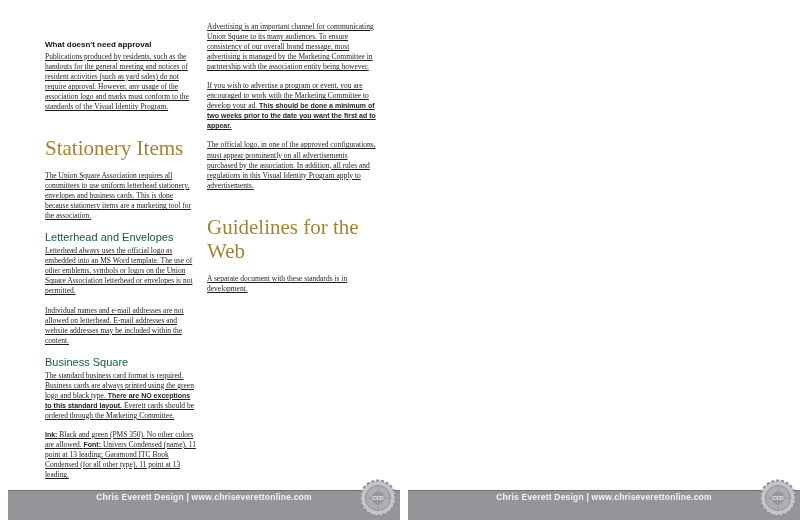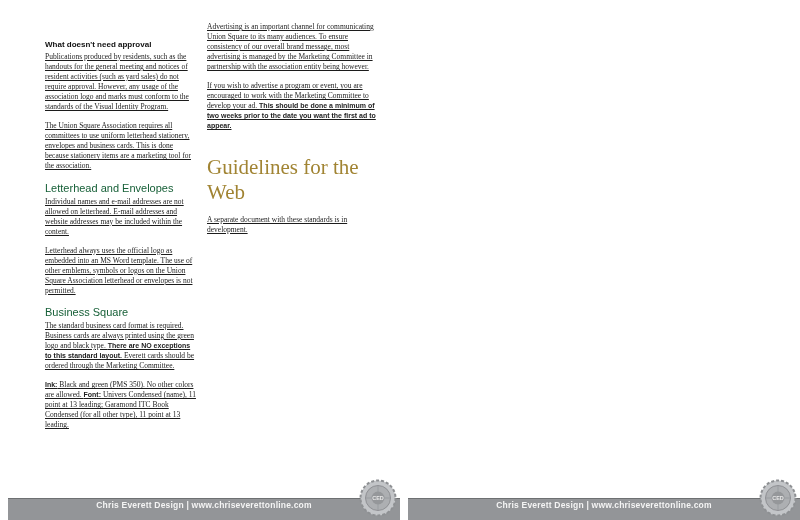--- a/index.html
+++ b/index.html
@@ -13,50 +13,52 @@
   .gold-title { font-family:"Liberation Serif", serif; font-weight:400; color:#A18433; font-size:21px; line-height:1.18; margin:24px 0 10px; }
   .micro-heading { font-family:"Liberation Sans", sans-serif; font-weight:bold; font-size:8px; color:#111; margin:0 0 3px; }
   .green-subhead { font-family:"Liberation Sans", sans-serif; font-weight:normal; font-size:11px; color:#176038; margin:10px 0 3px; }
   .body-text { font-size:7.5px; line-height:1.34; color:#1c1c1c; margin:0 0 9px;text-decoration:underline; }
   .body-text b { font-family:"Liberation Sans", sans-serif; font-size:7px; }
 
   .col1 { position:absolute; left:45px; top:40px; width:152px; }
   .col2 { position:absolute; left:207px; top:22px; width:172px; }
 
   
-  .footer-bar { position:absolute; left:8px; right:0; bottom:0; height:22px; background:#939598; border-top:1.5px solid #6E7072; text-align:center; }
+  .footer-bar { position:absolute; left:8px; right:0; bottom:0; height:30px; background:#939598; border-top:1.5px solid #6E7072; text-align:center; }
   .footer-credit { font-family:"Liberation Sans", sans-serif; font-weight:bold; font-size:8.5px; color:#F4F4F4; line-height:12px; letter-spacing:0.2px; }
   .seal { position:absolute; right:3px; top:479px; width:38px; height:38px; }
 </style>
 </head>
 <body>
 
 <div class="spread">
 
   <div class="page page-left">
 
     <div class="col1">
       <div class="micro-heading">What doesn't need approval</div>
       <p class="body-text">Publications produced by residents, such as the handouts for the general meeting and notices of resident activities (such as yard sales) do not require approval. However, any usage of the association logo and marks must conform to the standards of the Visual Identity Program.</p>
 
+      <div class="gold-title">Stationery Items</div>
       <p class="body-text">The Union Square Association requires all committees to use uniform letterhead stationery, envelopes and business cards. This is done because stationery items are a marketing tool for the association.</p>
 
       <div class="green-subhead">Letterhead and Envelopes</div>
+      <p class="body-text">Letterhead always uses the official logo as embedded into an MS Word template. The use of other emblems, symbols or logos on the Union Square Association letterhead or envelopes is not permitted.</p>
       <p class="body-text">Individual names and e-mail addresses are not allowed on letterhead. E-mail addresses and website addresses may be included within the content.</p>
-      <p class="body-text">Letterhead always uses the official logo as embedded into an MS Word template. The use of other emblems, symbols or logos on the Union Square Association letterhead or envelopes is not permitted.</p>
 
       <div class="green-subhead">Business Square</div>
       <p class="body-text"><span>The standard business card format is required. Business cards are always printed using the green logo and black type. </span><b>There are NO exceptions to this standard layout.</b><span> Everett cards should be ordered through the Marketing Committee.</span></p>
 
       <p class="body-text"><b>Ink:</b><span> Black and green (PMS 350). No other colors are allowed. </span><b>Font:</b><span> Univers Condensed (name), 11 point at 13 leading; Garamond ITC Book Condensed (for all other type), 11 point at 13 leading.</span></p>
     </div>
 
     <div class="col2">
       <p class="body-text">Advertising is an important channel for communicating Union Square to its many audiences. To ensure consistency of our overall brand message, most advertising is managed by the Marketing Committee in partnership with the association entity being however.</p>
       <p class="body-text"><span>If you wish to advertise a program or event, you are encouraged to work with the Marketing Committee to develop your ad. </span><b>This should be done a minimum of two weeks prior to the date you want the first ad to appear.</b></p>
+      <p class="body-text">The official logo, in one of the approved configurations, must appear prominently on all advertisements purchased by the association. In addition, all rules and regulations in this Visual Identity Program apply to advertisements.</p>
 
       <div class="gold-title">Guidelines for the Web</div>
       <p class="body-text">A separate document with these standards is in development.</p>
     </div>
 
     <div class="footer-bar">
       <div class="footer-credit">Chris Everett Design | www.chriseverettonline.com</div>
     </div>
     <svg class="seal" viewBox="0 0 38 38">
       <circle cx="19" cy="19" r="17.5" fill="#C3C5C8" stroke="#8E9093" stroke-width="2" stroke-dasharray="3 2"></circle>

